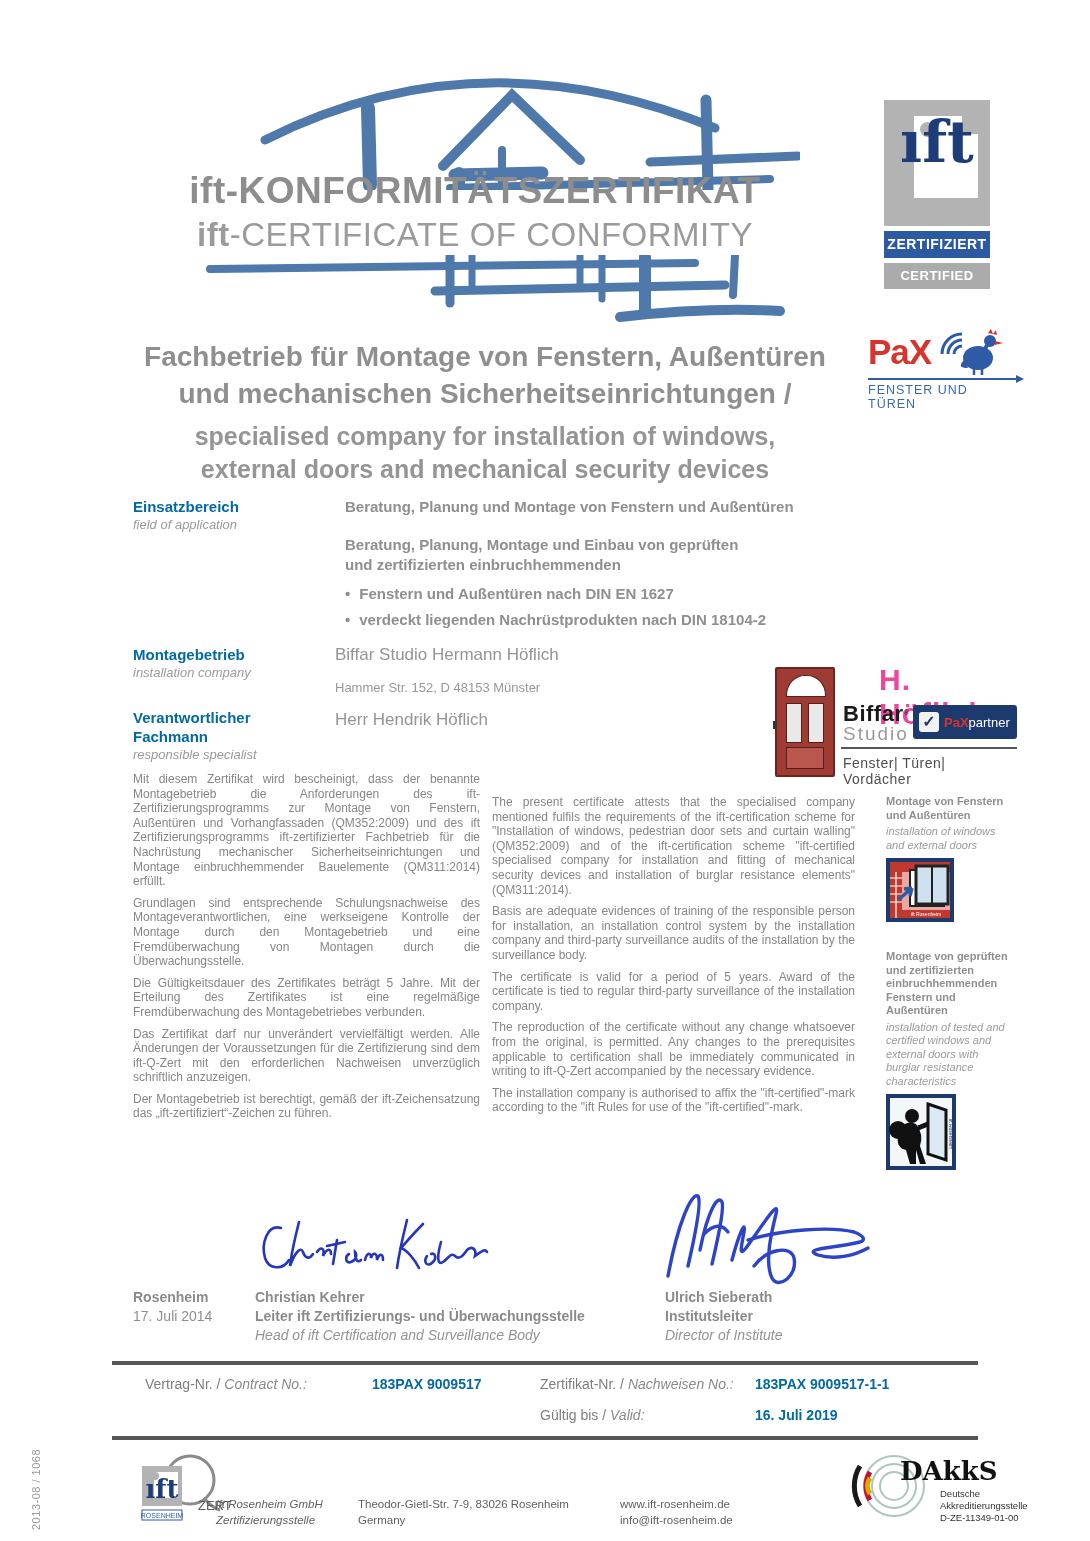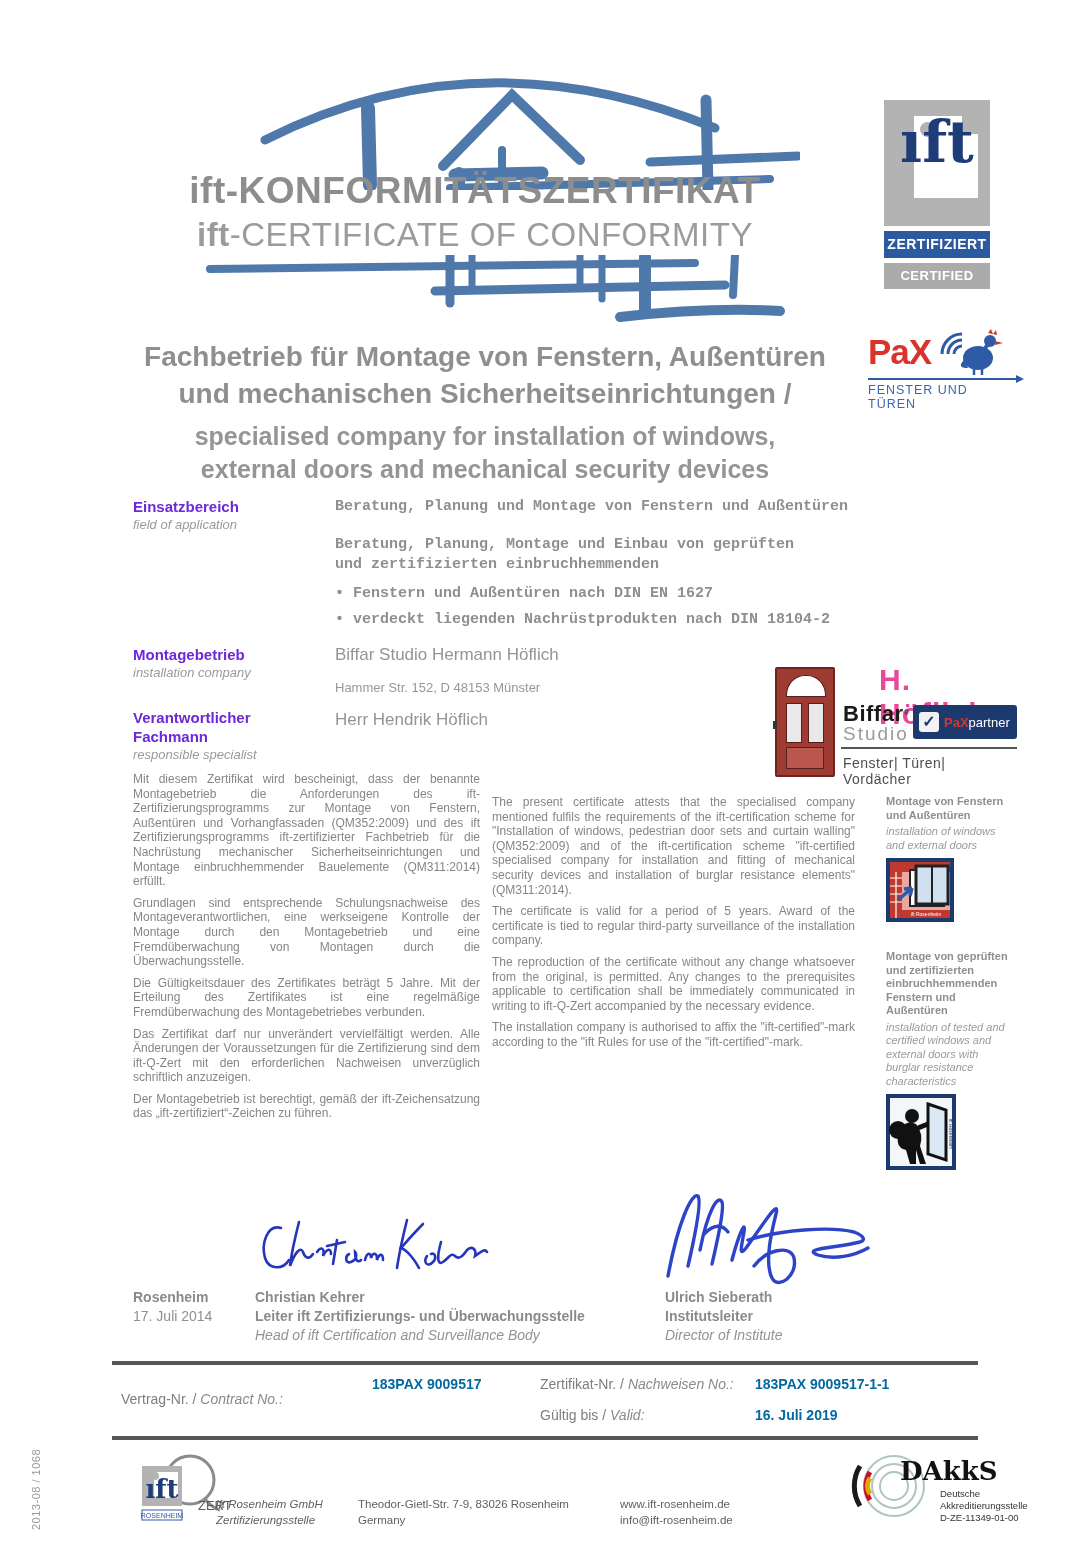--- a/index.html
+++ b/index.html
@@ -6,21 +6,21 @@
   #page{position:relative;width:1090px;height:1541px;background:#ffffff;overflow:hidden;
         font-family:"Liberation Sans",sans-serif;}
   .abs{position:absolute;}
   .sketch-stroke{stroke:#4f79ab;fill:none;stroke-linecap:round;}
   .title-de{width:650px;text-align:center;font-size:37px;font-weight:bold;color:#8d8d8d;letter-spacing:.5px;}
   .title-en{width:650px;text-align:center;font-size:33px;color:#9b9b9b;letter-spacing:.5px;}
   .title-en b{color:#9b9b9b;}
   .subject{width:760px;text-align:center;color:#8f8f8f;}
   .subject .de{font-size:28px;font-weight:bold;line-height:37px;}
   .subject .en{font-size:25px;font-weight:bold;line-height:33px;color:#959595;}
-  .flabel{font-size:15px;font-weight:bold;color:#6d28d9;line-height:19px;}
+  .flabel{font-size:15px;font-weight:bold;color:#0369a1;line-height:19px;}
   .fsub{font-size:13px;font-style:italic;color:#9a9a9a;line-height:17px;}
   .fcontent{font-size:15px;font-weight:bold;color:#8f8f8f;line-height:20px;}
   .fvalue{font-size:17px;color:#949494;}
   .fsmall{font-size:13px;color:#979797;}
   .bullet-row{display:flex;gap:9px;font-size:15px;font-weight:bold;color:#8f8f8f;line-height:26px;}
   .bodycol p{margin:0 0 7px 0;font-size:12px;line-height:14.6px;color:#868686;text-align:justify;}
   .side-title{font-size:11px;font-weight:bold;color:#8f8f8f;line-height:13.5px;margin:0;}
   .side-sub{font-size:11px;font-style:italic;color:#9a9a9a;line-height:13.5px;margin:3px 0 6px 0;}
   .sig-name{font-size:14px;font-weight:bold;color:#8a8a8a;line-height:19px;}
   .sig-role-en{font-size:14px;font-style:italic;color:#939393;line-height:19px;}
@@ -105,21 +105,21 @@
       <span class="abs" style="right:-6px;top:-5px;width:0;height:0;border-left:8px solid #2f5ba6;
             border-top:4px solid transparent;border-bottom:4px solid transparent;"></span>
     </div>
     <div style="font-size:12.5px;color:#3a67ae;letter-spacing:1px;margin-top:3px;">FENSTER UND TÜREN</div>
   </div>
 
   <div class="abs" style="left:133px;top:497px;width:190px;">
     <div class="flabel">Einsatzbereich</div>
     <div class="fsub">field of application</div>
   </div>
-  <div class="abs" style="left:335px;top:497px;width:640px;font-family:Liberation Mono, monospace;">
+  <div class="abs" style="left:345px;top:497px;width:640px;">
     <div class="fcontent">Beratung, Planung und Montage von Fenstern und Außentüren</div>
     <div class="fcontent" style="margin-top:18px;">Beratung, Planung, Montage und Einbau von geprüften</div>
     <div class="fcontent">und zertifizierten einbruchhemmenden</div>
     <div class="bullet-row" style="margin-top:6px;">
       <span>•</span>
       <span>Fenstern und Außentüren nach DIN EN 1627</span>
     </div>
     <div class="bullet-row">
       <span>•</span>
       <span>verdeckt liegenden Nachrüstprodukten nach DIN 18104-2</span>
@@ -171,20 +171,21 @@
 
   <div class="abs bodycol" style="left:133px;top:772px;width:347px;">
     <p>Mit diesem Zertifikat wird bescheinigt, dass der benannte Montagebetrieb die Anforderungen des ift-Zertifizierungsprogramms zur Montage von Fenstern, Außentüren und Vorhangfassaden (QM352:2009) und des ift Zertifizierungsprogramms ift-zertifizierter Fachbetrieb für die Nachrüstung mechanischer Sicherheitseinrichtungen und Montage einbruchhemmender Bauelemente (QM311:2014) erfüllt.</p>
     <p>Grundlagen sind entsprechende Schulungsnachweise des Montageverantwortlichen, eine werkseigene Kontrolle der Montage durch den Montagebetrieb und eine Fremdüberwachung von Montagen durch die Überwachungsstelle.</p>
     <p>Die Gültigkeitsdauer des Zertifikates beträgt 5 Jahre. Mit der Erteilung des Zertifikates ist eine regelmäßige Fremdüberwachung des Montagebetriebes verbunden.</p>
     <p>Das Zertifikat darf nur unverändert vervielfältigt werden. Alle Änderungen der Voraussetzungen für die Zertifizierung sind dem ift-Q-Zert mit den erforderlichen Nachweisen unverzüglich schriftlich anzuzeigen.</p>
     <p>Der Montagebetrieb ist berechtigt, gemäß der ift-Zeichensatzung das „ift-zertifiziert“-Zeichen zu führen.</p>
   </div>
   <div class="abs bodycol" style="left:492px;top:795px;width:363px;">
     <p>The present certificate attests that the specialised company mentioned fulfils the requirements of the ift-certification scheme for "Installation of windows, pedestrian door sets and curtain walling" (QM352:2009) and of the ift-certification scheme "ift-certified specialised company for installation and fitting of mechanical security devices and installation of burglar resistance elements" (QM311:2014).</p>
+    <p>Basis are adequate evidences of training of the responsible person for installation, an installation control system by the installation company and third-party surveillance audits of the installation by the surveillance body.</p>
     <p>The certificate is valid for a period of 5 years. Award of the certificate is tied to regular third-party surveillance of the installation company.</p>
     <p>The reproduction of the certificate without any change whatsoever from the original, is permitted. Any changes to the prerequisites applicable to certification shall be immediately communicated in writing to ift-Q-Zert accompanied by the necessary evidence.</p>
     <p>The installation company is authorised to affix the "ift-certified"-mark according to the "ift Rules for use of the "ift-certified"-mark.</p>
   </div>
 
   <div class="abs" style="left:886px;top:795px;width:128px;">
     <p class="side-title">Montage von Fenstern und Außentüren</p>
     <p class="side-sub">installation of windows and external doors</p>
     
     <svg width="68" height="64" viewBox="0 0 68 64">
@@ -249,21 +250,21 @@
     <div class="sig-role-en">Head of ift Certification and Surveillance Body</div>
   </div>
   <div class="abs" style="left:665px;top:1288px;width:280px;">
     <div class="sig-name">Ulrich Sieberath</div>
     <div class="sig-name">Institutsleiter</div>
     <div class="sig-role-en">Director of Institute</div>
   </div>
 
   <div class="abs hrule" style="left:112px;top:1361px;width:866px;"></div>
 
-  <div class="abs clabel" style="left:121px;top:1376px;margin-top:15px;">
+  <div class="abs clabel" style="left:145px;top:1376px;">
     <span>Vertrag-Nr. /</span>
     <i>Contract No.:</i>
   </div>
   <div class="abs cvalue" style="left:372px;top:1376px;">183PAX 9009517</div>
 
   <div class="abs clabel" style="left:540px;top:1376px;">
     <span>Zertifikat-Nr. /</span>
     <i>Nachweisen No.:</i>
   </div>
   <div class="abs cvalue" style="left:755px;top:1376px;">183PAX 9009517-1-1</div>

